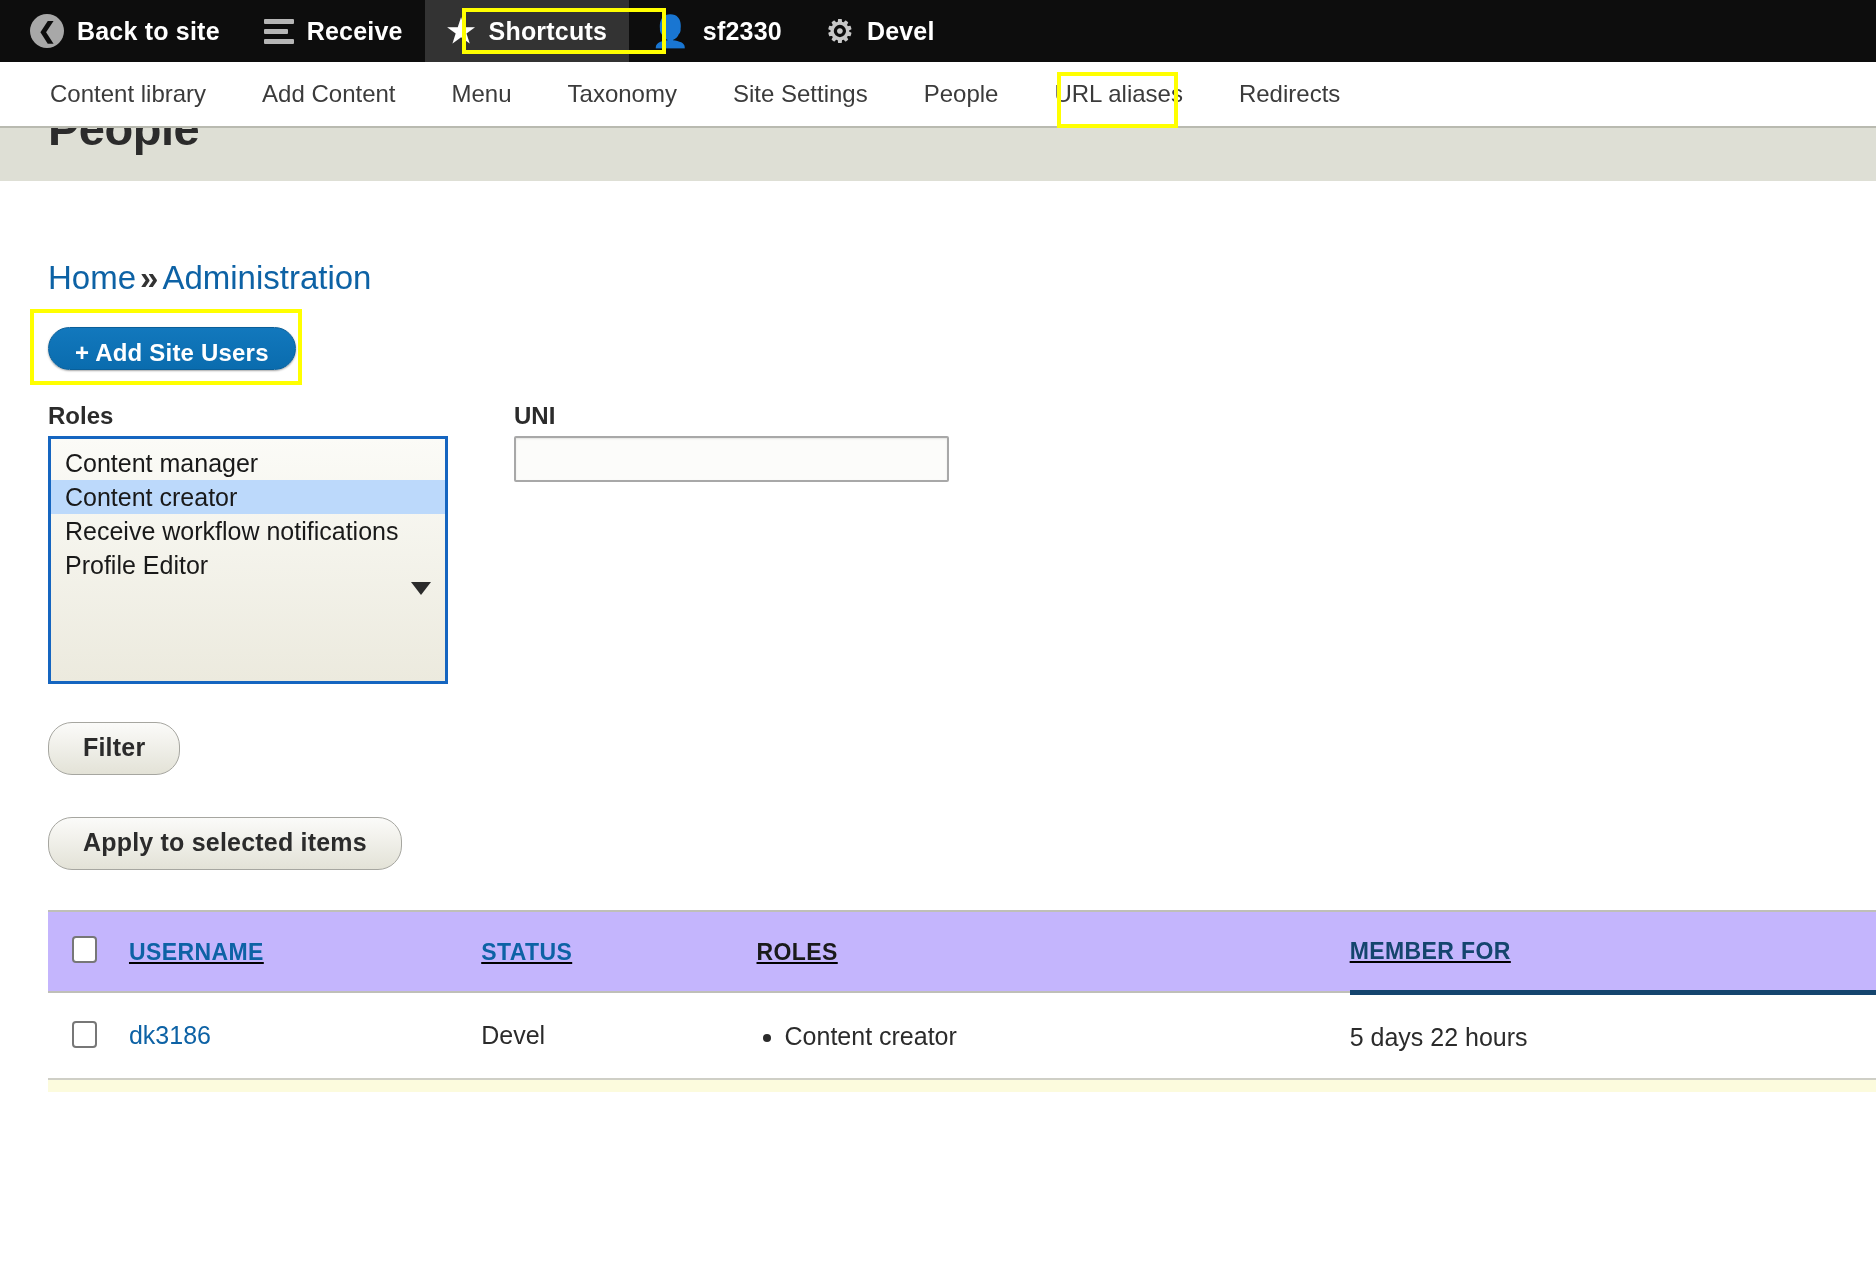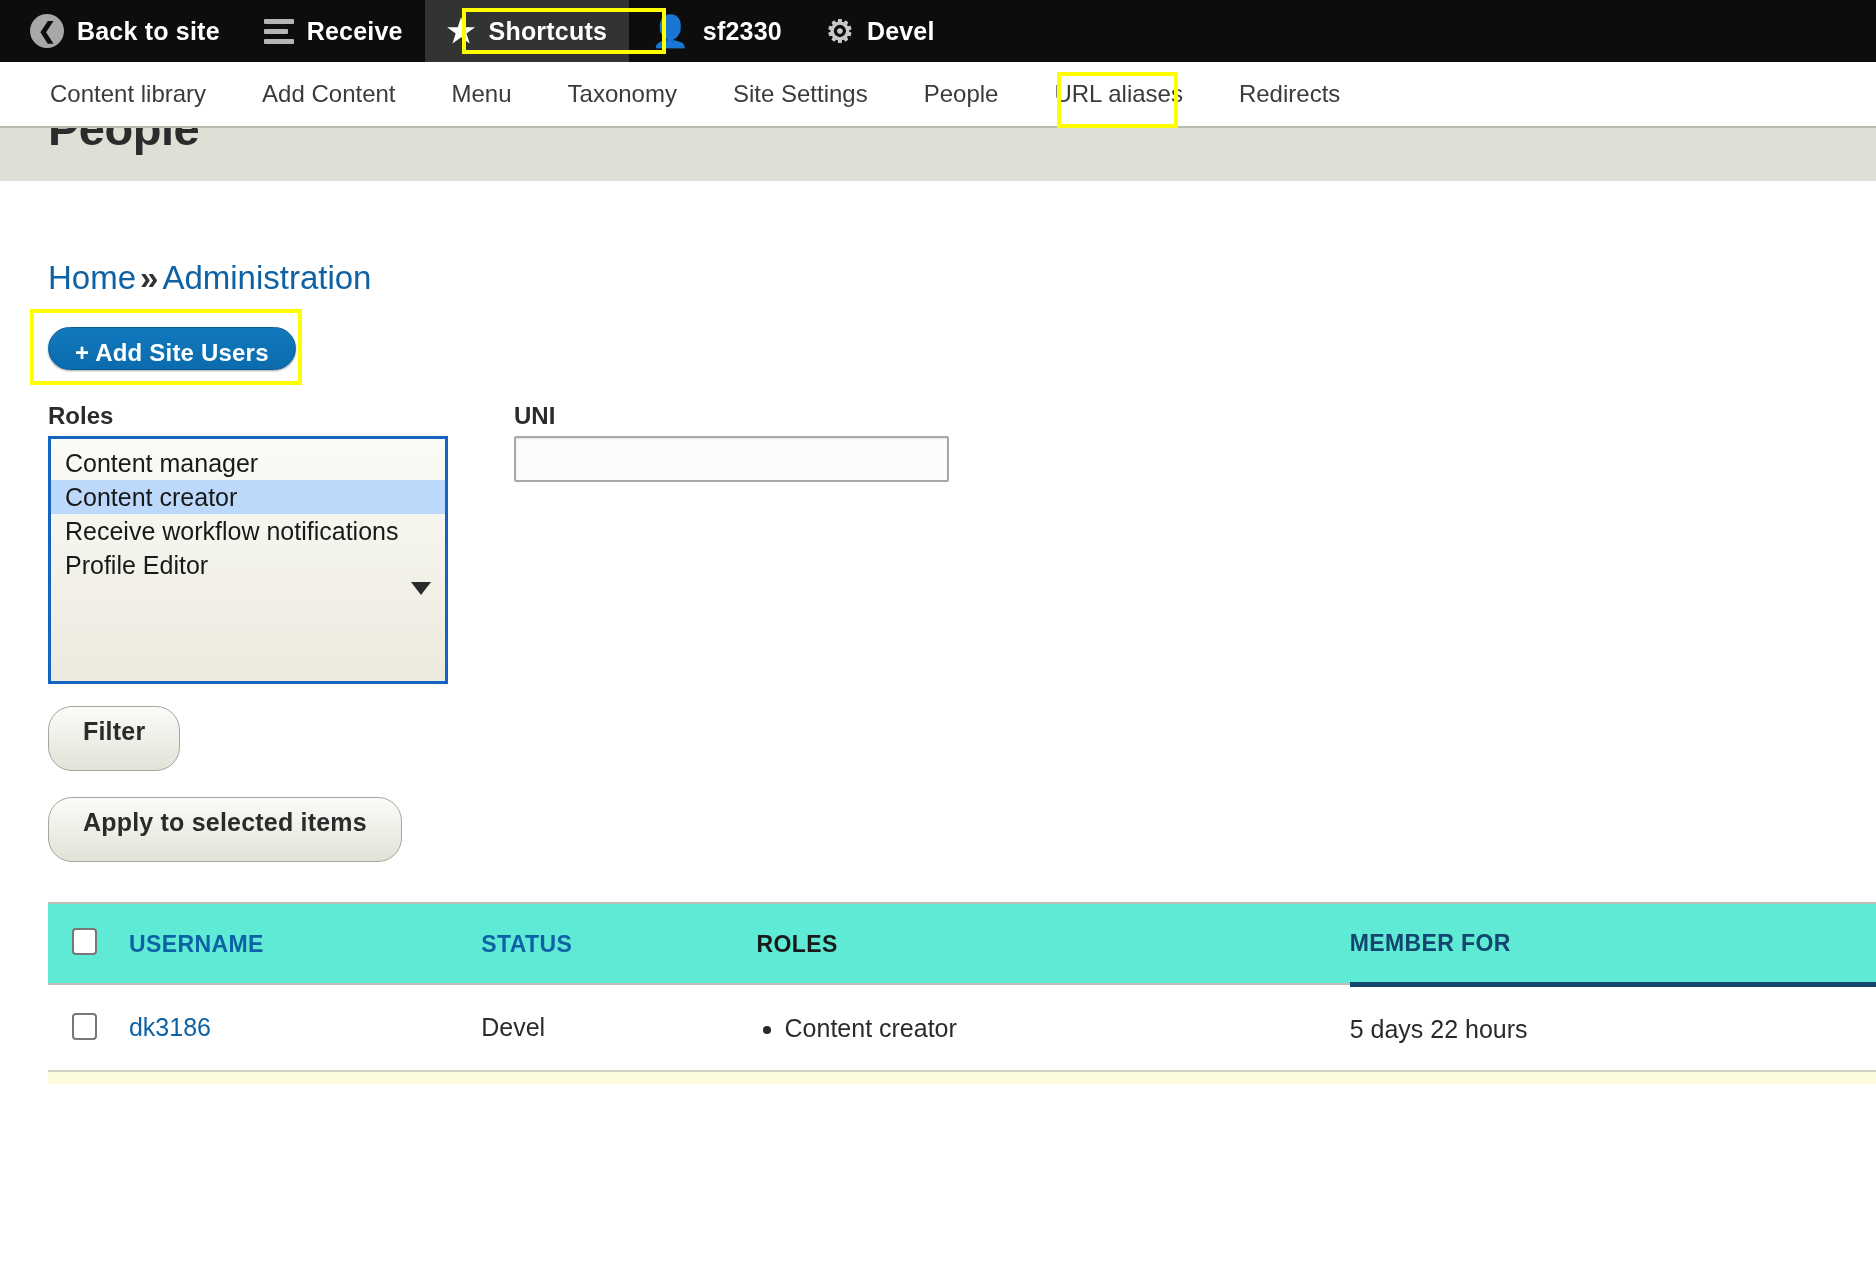--- a/index.html
+++ b/index.html
@@ -170,22 +170,23 @@
   }
 
   .btn-pill {
     display: inline-block;
     background: linear-gradient(180deg,#fbfbf9 0%, #e3e2d7 100%);
     border: 1px solid #a6a6a0;
     border-radius: 24px;
     font-size: 25px;
     font-weight: bold;
     color: #2b2b2b;
-    padding: 10px 34px 24px;
+    padding: 10px 34px 12px;
     letter-spacing: .2px;
+    margin-top: 16px;
   }
 
   .select-box {
     position: relative;
     width: 877px;
     height: 46px;
     background: linear-gradient(180deg,#fbfbf8 0%, #e6e5da 100%);
     border: 1px solid #a8a8a4;
     border-radius: 3px;
     display: flex;
@@ -199,21 +200,21 @@
     right: 22px; top: 50%;
     margin-top: -5px;
     width: 0; height: 0;
     border-left: 11px solid transparent;
     border-right: 11px solid transparent;
     border-top: 13px solid #2b2b2b;
   }
 
   
   .tbl { width: 1828px; border-collapse: collapse; margin-top: 40px; }
-  .tbl thead tr { background: #5eead4; }
+  .tbl thead tr { background: #c4b5fd; text-decoration: underline; }
   .tbl th {
     text-align: left;
     font-size: 23px;
     font-weight: bold;
     color: #0d62a5;
     padding: 24px 0 22px;
     border-top: 2px solid #bfbfb8;
     border-bottom: 2px solid #bfbfb8;
     letter-spacing: .4px;
   }

